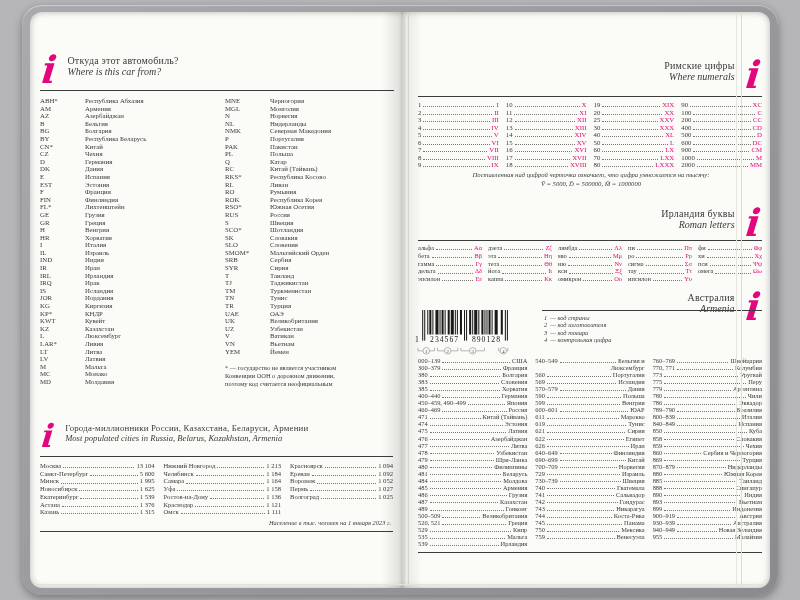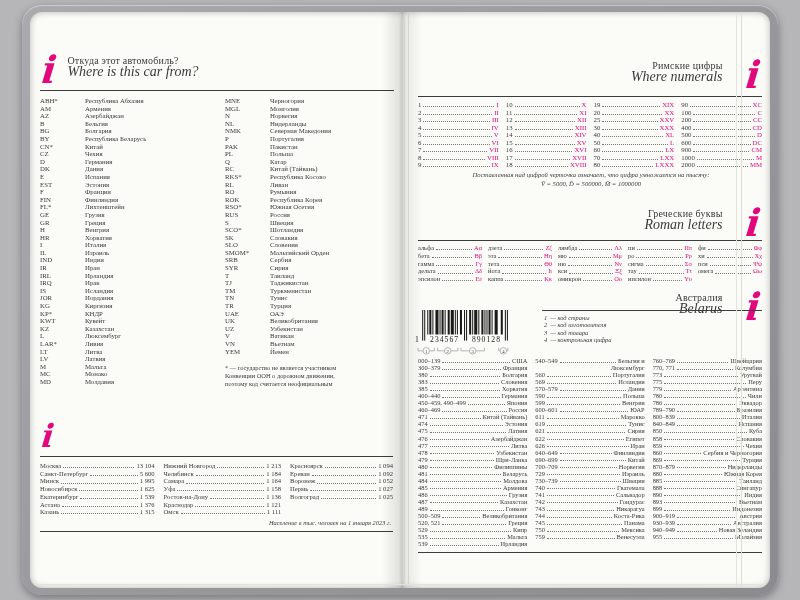--- a/index.html
+++ b/index.html
@@ -13,22 +13,22 @@
     background:linear-gradient(90deg,rgba(0,0,0,0) 0%,rgba(0,0,0,.10) 42%,rgba(0,0,0,.20) 50%,rgba(0,0,0,.08) 60%,rgba(0,0,0,0) 100%);}
   .vline{position:absolute;top:2px;bottom:2px;width:1px;background:#d5d5cf;}
   .hline{position:absolute;left:4px;right:4px;height:1px;background:#e3e3dc;bottom:3px;}
   .page{position:absolute;top:0;height:100%;width:370px;}
   .pgL{left:0;} .pgR{left:370px;}
 
   .hdr{display:flex;gap:11px;align-items:flex-start;}
   .hdr .i,.hdr-r .i{font-style:italic;font-weight:bold;font-size:38px;line-height:30px;color:#e2077c;
     font-family:"DejaVu Serif",serif;transform:skewX(-6deg);}
   .ttl{font-weight:normal;font-size:10px;line-height:11.5px;letter-spacing:.2px;}
-  .sub{font-style:italic;font-size:14px;line-height:10.5px;}
-  .hdr-r{display:flex;gap:23px;justify-content:flex-end;align-items:flex-start;text-align:right;}
+  .sub{font-style:italic;font-size:10px;line-height:10.5px;}
+  .hdr-r{display:flex;gap:11px;justify-content:flex-end;align-items:flex-start;text-align:right;}
   .rule{border:none;border-top:1.2px solid #3c3c3c;margin:0;}
   .small-ttl .ttl{font-size:8.8px;line-height:10px;}
   .small-ttl .sub{font-size:8.6px;}
 
   
   .codes{position:absolute;left:10px;right:5px;top:85px;display:flex;}
   .ccol{display:flex;flex-direction:column;}
   .c1{width:185px;} .c2{flex:1;}
   .crow{display:flex;font-size:6.8px;line-height:7.6px;}
   .code{width:45px;flex:none;}
@@ -386,20 +386,24 @@
       </div>
       <div class="cnote">
         <div>* — государство не является участником</div>
         <div>Конвенции ООН о дорожном движении,</div>
         <div>поэтому код считается неофициальным</div>
       </div>
 
       <div class="abs small-ttl" style="left:12px;top:411px;right:6px;">
         <div class="hdr">
           <span class="i" style="font-size:32px;line-height:26px;">i</span>
+          <span>
+            <div class="ttl">Города-миллионники России, Казахстана, Беларуси, Армении</div>
+            <div class="sub">Most populated cities in Russia, Belarus, Kazakhstan, Armenia</div>
+          </span>
         </div>
       </div>
       <hr class="rule abs" style="left:10px;right:7px;top:444px;">
       <div class="cities">
         <div class="cticol ct1">
 
         <div class="lrow">
               <span>Москва</span>
               <span class="dots"></span>
               <span>13 104</span>
@@ -712,21 +716,21 @@
           </div>
       </div>
       <div class="rnote">
         <div>Поставленная над цифрой черточка означает, что цифра умножается на тысячу:</div>
         <div>V̄ = 5000, D̄ = 500000, M̄ = 1000000</div>
       </div>
 
       <div class="abs" style="left:18px;top:196px;right:10px;">
         <div class="hdr-r">
           <span>
-            <div class="ttl">Греческие буквы</div>
+            <div class="ttl">Ирландия буквы</div>
             <div class="sub">Roman letters</div>
           </span>
           <span class="i">i</span>
         </div>
       </div>
       <hr class="rule abs" style="left:18px;right:8px;top:228px;">
       <div class="greek">
         <div class="gcol">
 
         <div class="lrow">
@@ -861,21 +865,21 @@
               <span class="dots"></span>
               <span class="pink">Ωω</span>
             </div>
           </div>
       </div>
 
       <div class="abs" style="left:18px;top:280px;right:10px;">
         <div class="hdr-r">
           <span>
             <div class="ttl">Австралия</div>
-            <div class="sub">Belarus</div>
+            <div class="sub">Armenia</div>
           </span>
           <span class="i">i</span>
         </div>
       </div>
       <div class="bcrow">
         <svg class="bcsvg" viewBox="0 0 96 46">
           <g fill="#1a1a1a">
             <rect x="8" y="0" width="1" height="30"></rect>
               <rect x="10" y="0" width="1" height="30"></rect>
             <rect x="13" y="0" width="1" height="24"></rect>

